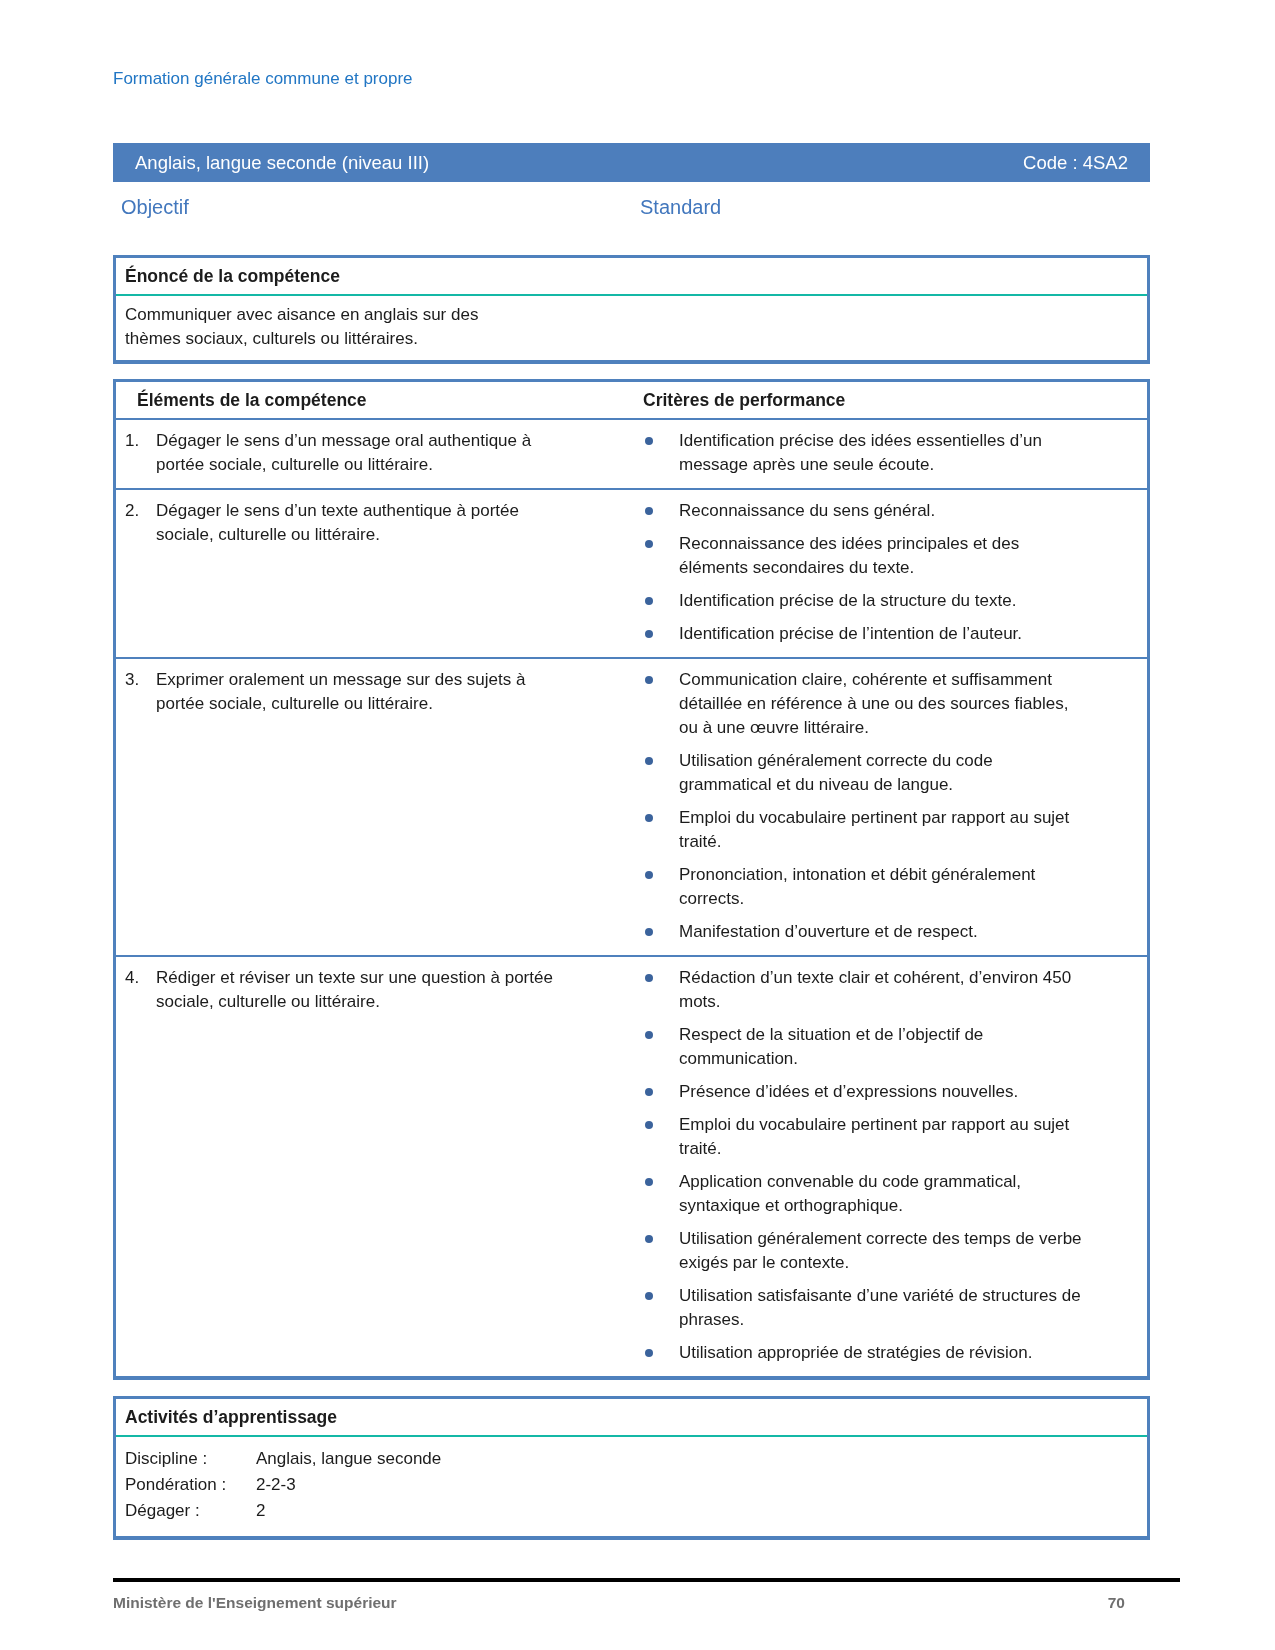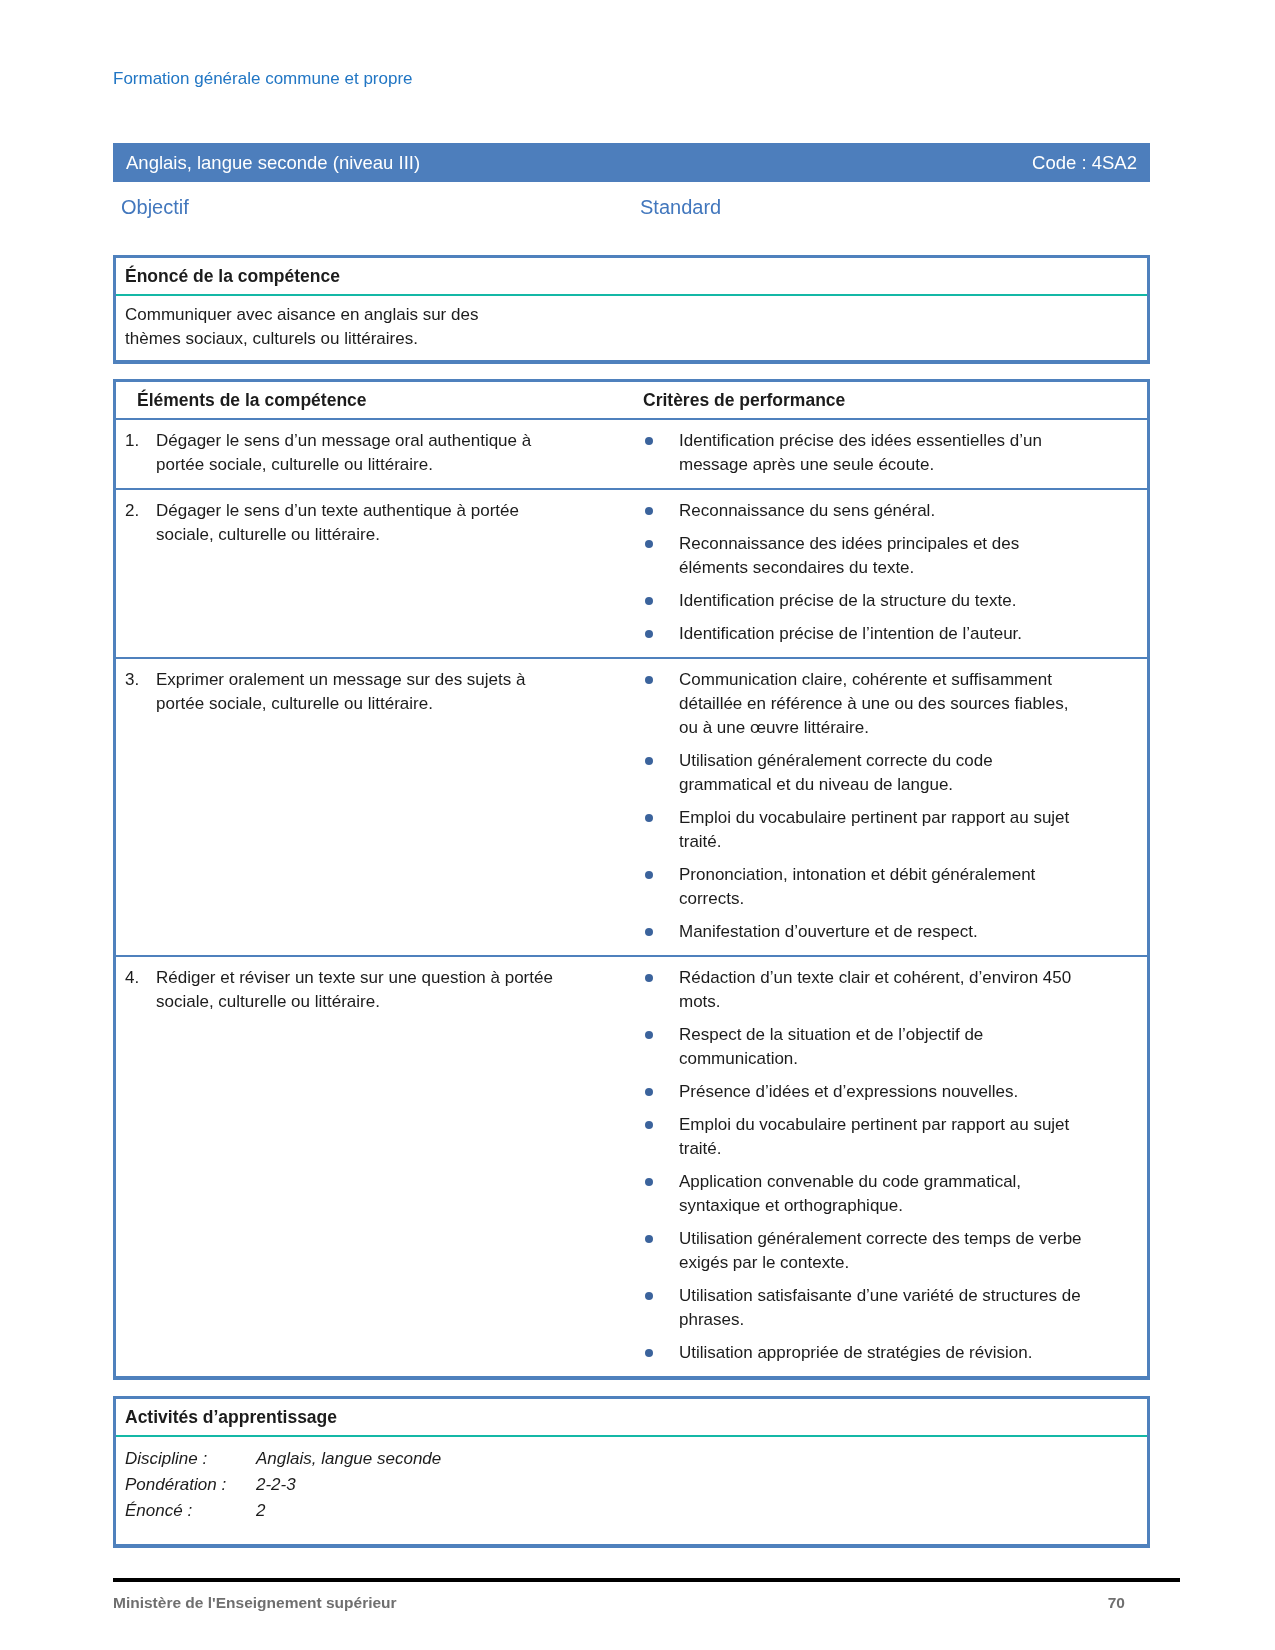--- a/index.html
+++ b/index.html
@@ -19,21 +19,21 @@
     color:#2176c4;
     font-size:17px;
     line-height:22px;
   }
   .title-bar{
     margin-top:53px;
     background:#4d7ebc;
     color:#ffffff;
     height:39px;
     display:flex;align-items:center;justify-content:space-between;
-    padding:0 13px;box-sizing:border-box;
+    padding:0 22px;box-sizing:border-box;
     font-size:18.5px;
   }
   .headings{
     position:relative;
     margin-top:14px;
     height:28px;
   }
   .headings .h{
     position:absolute;top:0;
     color:#4277bd;font-weight:normal;font-size:20px;
@@ -92,22 +92,22 @@
   ul.crit-list li:last-child{margin-bottom:0;}
   .bullet{
     flex:none;
     width:8px;height:8px;border-radius:50%;
     background:#3b639c;
     margin:8px 0 0 2px;
   }
   .crit-text{margin-left:26px;max-width:408px;}
   .activities{margin-top:16px;}
   .act-body{
-    padding:9px 9px 20px 9px;
-    font-size:17px;line-height:26px;font-style:italic;
+    padding:9px 9px 12px 9px;
+    font-size:17px;line-height:26px;
   }
   .act-row{display:flex;}
   .act-label{width:131px;flex:none;}
   .footer{
     position:absolute;left:113px;top:1578px;width:1067px;
   }
   .footer-rule{
     height:4px;background:#000000;width:100%;
   }
   .footer-text{
@@ -270,21 +270,21 @@
       <div class="act-body">
         <div class="act-row">
           <span class="act-label">Discipline :</span>
           <span class="act-value">Anglais, langue seconde</span>
         </div>
         <div class="act-row">
           <span class="act-label">Pondération :</span>
           <span class="act-value">2-2-3</span>
         </div>
         <div class="act-row">
-          <span class="act-label">Énoncé :</span>
+          <span class="act-label">Dégager :</span>
           <span class="act-value">2</span>
         </div>
       </div>
     </div>
 
   </div>
 
   <div class="footer">
     <div class="footer-rule"></div>
     <div class="footer-text">

